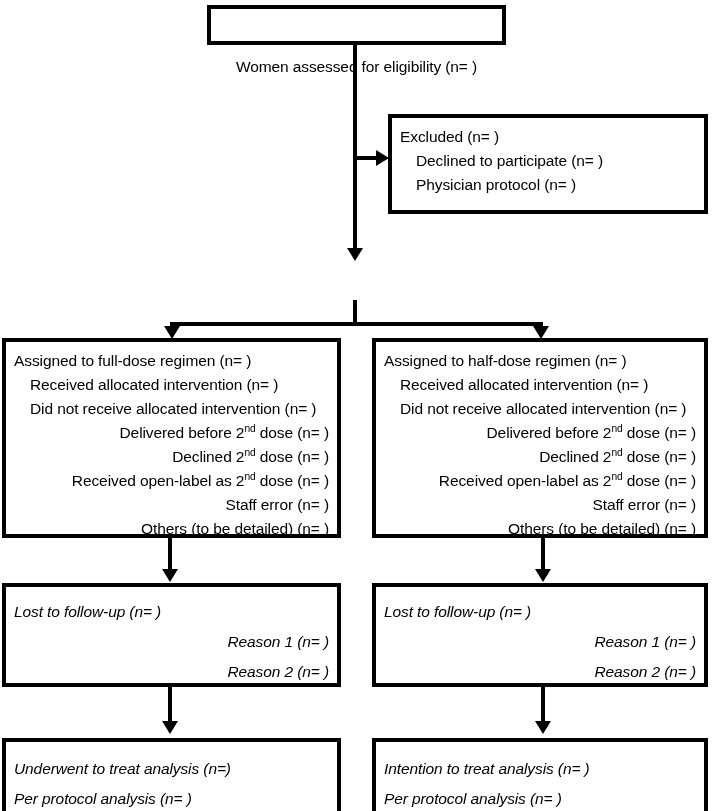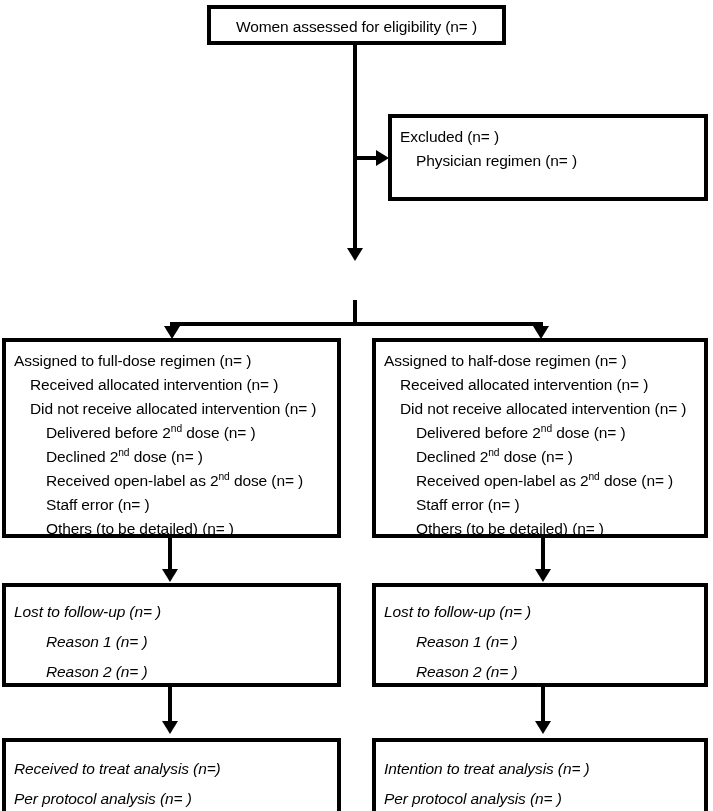--- a/index.html
+++ b/index.html
@@ -32,21 +32,21 @@
   .line {
     font-size: 15.5px;
     line-height: 24px;
     white-space: nowrap;
     letter-spacing: -0.1px;
   }
   .line.center {
     text-align: center;
   }
   .indent-1 { padding-left: 16px; }
-  .indent-2 { padding-left: 32px; }
+  .indent-2 { padding-left: 32px; text-align: right; }
   .sp { line-height: 30px; font-style: italic; }
   sup {
     font-size: 0.66em;
     vertical-align: super;
     line-height: 0;
   }
 
   
   .vline {
     position: absolute;
@@ -78,35 +78,36 @@
     border-left: 13px solid #000000;
     z-index: 2;
   }
 </style>
 </head>
 <body>
 
 <div id="canvas">
 
   <div class="box" style="left:207px; top:5px; width:299px; height:40px;">
-    <div class="box-inner" style="padding-top:6px;">
+    <div class="box-inner" style="padding-top:6px;margin-top:40px;">
       <div class="line center">Women assessed for eligibility (n=  )</div>
     </div>
   </div>
 
   <div class="vline" style="left:353px; top:45px; height:208px;"></div>
   <div class="arrow-down" style="left:347px; top:248px;"></div>
 
   <div class="hline" style="left:353px; top:156px; width:28px;"></div>
   <div class="arrow-right" style="left:376px; top:150px;"></div>
 
-  <div class="box" style="left:388px; top:114px; width:320px; height:87px;">
+  <div class="box" style="left:388px; top:114px; width:320px; height:100px;">
     <div class="box-inner">
       <div class="line">Excluded  (n=   )</div>
-      <div class="line indent-1">Physician regimen (n=  )</div>
+      <div class="line indent-1">Declined to participate (n=  )</div>
+      <div class="line indent-1">Physician protocol (n=  )</div>
     </div>
   </div>
 
 
   <div class="vline" style="left:353px; top:300px; height:26px;"></div>
   <div class="hline" style="left:170px; top:322px; width:373px;"></div>
   <div class="vline" style="left:170px; top:322px; height:9px;"></div>
   <div class="arrow-down" style="left:164px; top:326px;"></div>
   <div class="vline" style="left:539px; top:322px; height:9px;"></div>
   <div class="arrow-down" style="left:533px; top:326px;"></div>
@@ -170,21 +171,21 @@
     </div>
   </div>
 
   <div class="vline" style="left:168px; top:687px; height:37px;"></div>
   <div class="arrow-down" style="left:162px; top:721px;"></div>
   <div class="vline" style="left:541px; top:687px; height:37px;"></div>
   <div class="arrow-down" style="left:535px; top:721px;"></div>
 
   <div class="box" style="left:2px; top:738px; width:339px; height:85px;">
     <div class="box-inner" style="padding-top:12px;">
-      <div class="line sp">Received to treat analysis  (n=)</div>
+      <div class="line sp">Underwent to treat analysis  (n=)</div>
       <div class="line sp">Per protocol analysis (n=  )</div>
     </div>
   </div>
 
   <div class="box" style="left:372px; top:738px; width:336px; height:85px;">
     <div class="box-inner" style="padding-top:12px;">
       <div class="line sp">Intention to treat analysis (n=  )</div>
       <div class="line sp">Per protocol analysis (n=  )</div>
     </div>
   </div>

